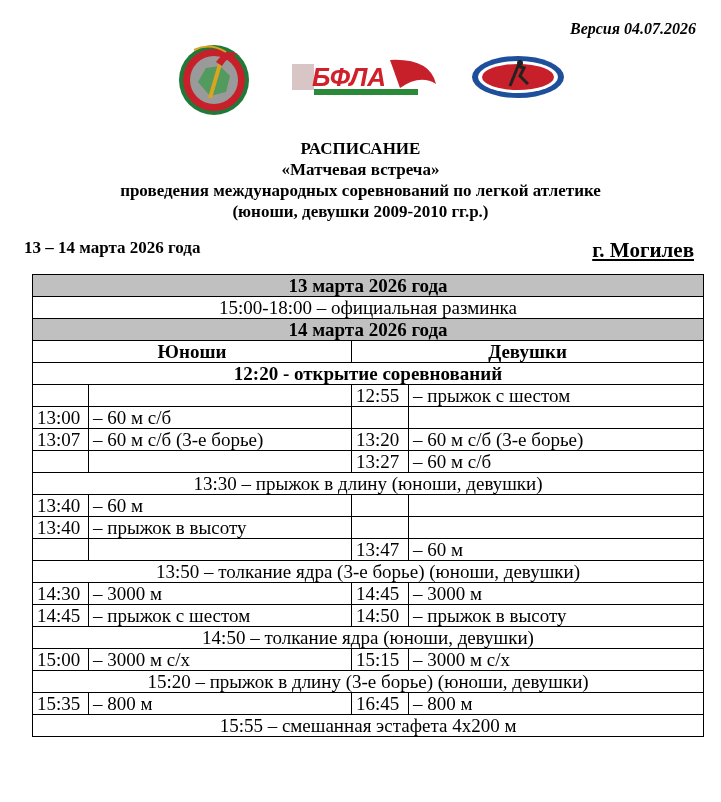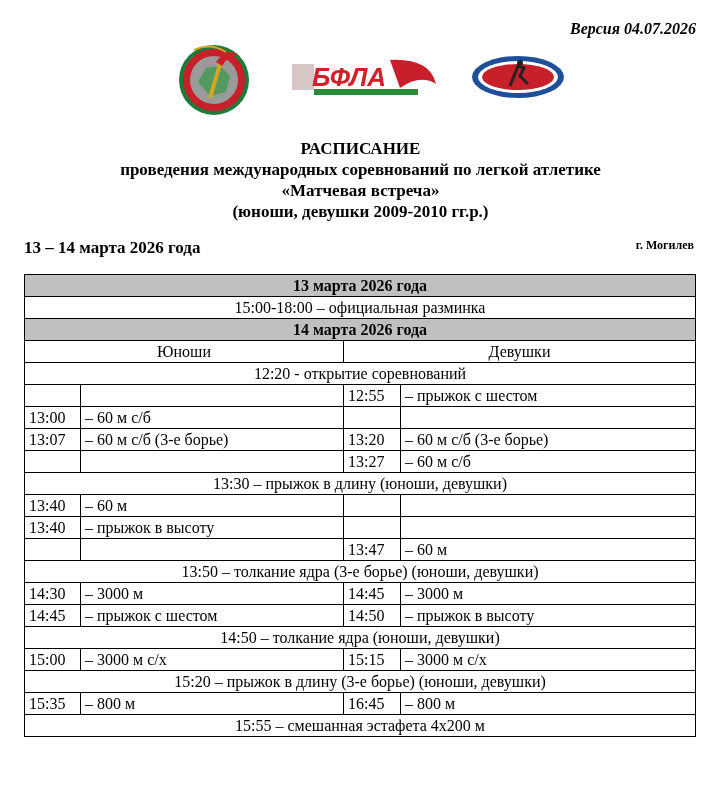--- a/index.html
+++ b/index.html
@@ -14,34 +14,34 @@
   .logos { position: absolute; top: 40px; left: 0; width: 589px; height: 80px; }
   .logo { position: absolute; }
   .logo1 { left: 176px; top: 2px; width: 76px; height: 74px; }
   .logo2 { left: 290px; top: 14px; width: 150px; height: 44px; }
   .logo3 { left: 470px; top: 14px; width: 96px; height: 46px; }
 
   .title-block { position: absolute; top: 138px; left: 0; width: 721px; text-align: center; font-weight: bold; font-size: 17px; line-height: 21px; }
   .title-block div { white-space: nowrap; }
 
   .date-line { position: absolute; top: 238px; left: 24px; font-weight: bold; font-size: 17px; }
-  .city-line { position: absolute; top: 238px; right: 27px; font-weight: bold; font-size: 12px; }
+  .city-line { position: absolute; top: 238px; right: 27px; font-weight: bold; font-size: 21px; text-decoration: underline; }
 
   table.sched {
-    position: absolute; top: 274px; left: 24px; width: 671px;
+    position: absolute; top: 274px; left: 32px; width: 671px;
     border-collapse: collapse; table-layout: fixed;
-    font-size: 16px;
+    font-size: 19px;
   }
   table.sched td {
     border: 1px solid #000; height: 21px; padding: 0 4px; line-height: 20px;
     white-space: nowrap; overflow: hidden; vertical-align: middle;
   }
   td.gray { background: #c0c0c0; font-weight: bold; text-align: center; }
   td.center { text-align: center; }
-  td.bold { font-weight: normal; }
+  td.bold { font-weight: bold; }
   td.time { padding-right: 4px; }
   col.c1 { width: 56px; } col.c2 { width: 263px; } col.c3 { width: 57px; } col.c4 { width: 295px; }
 </style>
 </head>
 <body>
 
 <div class="version">Версия 04.07.2026</div>
 
 <div class="logos">
   <div class="logo logo1">
@@ -69,22 +69,22 @@
       <ellipse cx="48" cy="23" rx="40" ry="16" fill="#ffffff"></ellipse>
       <ellipse cx="48" cy="23" rx="36" ry="13" fill="#c8202a"></ellipse>
       <path d="M40 32 L48 12 L54 14 L50 22 L58 30" stroke="#222" stroke-width="3" fill="none"></path>
       <circle cx="50" cy="9" r="3" fill="#222"></circle>
     </svg>
   </div>
 </div>
 
 <div class="title-block">
   <div>РАСПИСАНИЕ</div>
+  <div>«Матчевая встреча»</div>
   <div>проведения международных соревнований по легкой атлетике</div>
-  <div>«Матчевая встреча»</div>
   <div>(юноши, девушки 2009-2010 гг.р.)</div>
 </div>
 
 <div class="date-line">13 – 14 марта 2026 года</div>
 <div class="city-line">г. Могилев</div>
 
 <table class="sched">
   <colgroup>
       <col class="c1">
       <col class="c2">

